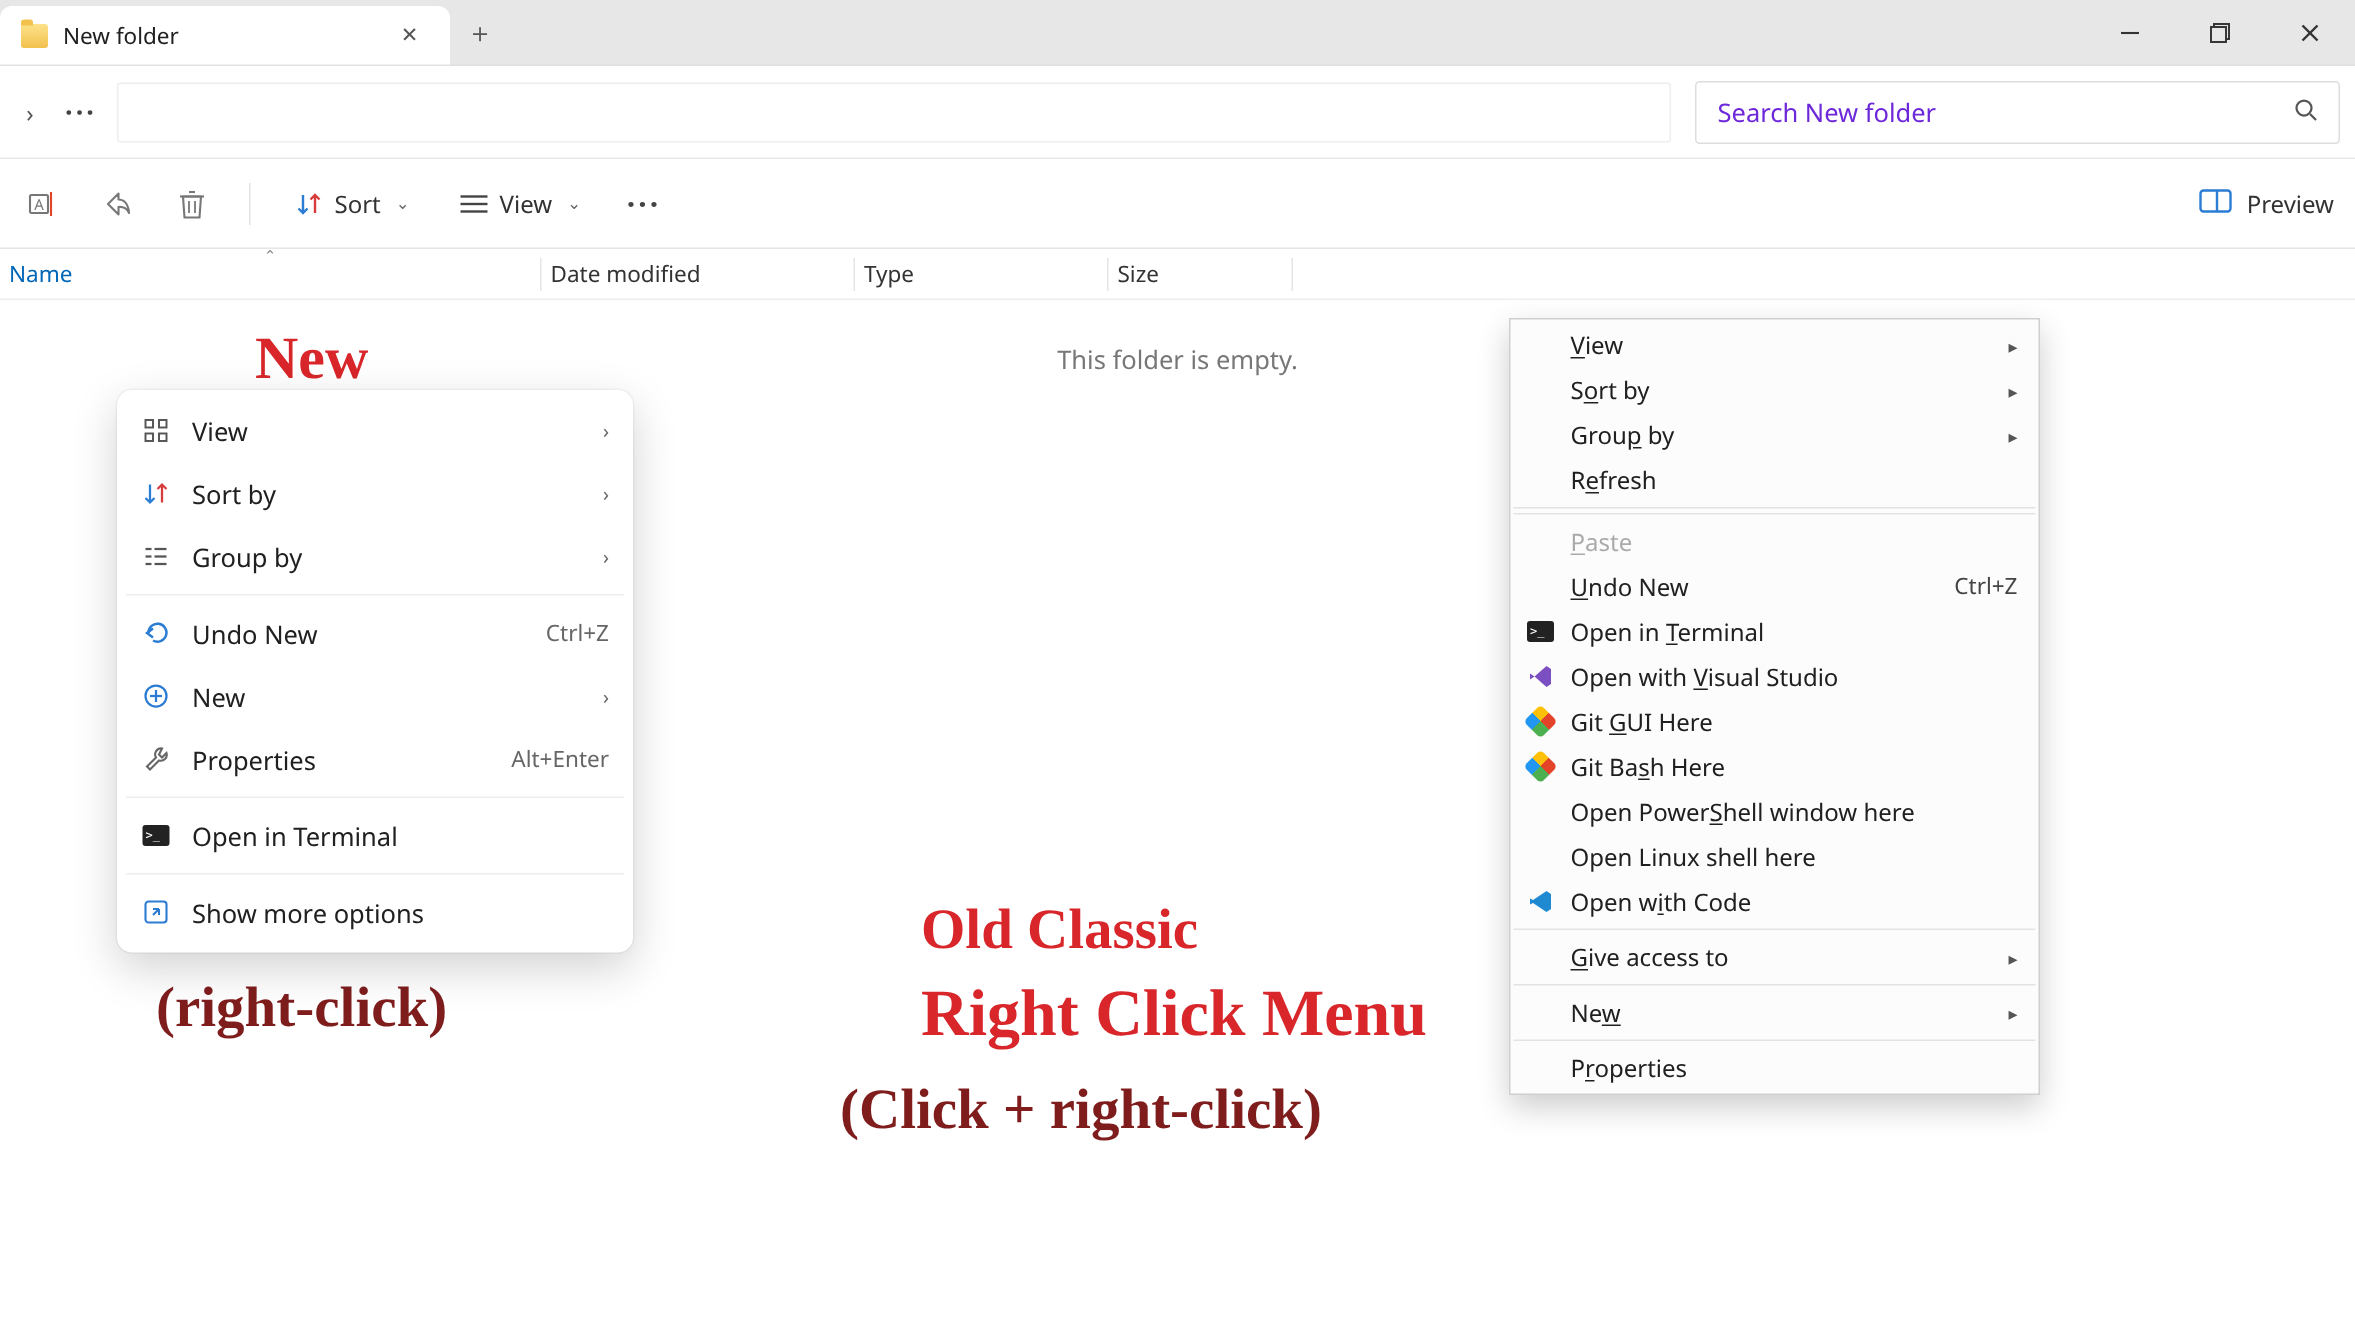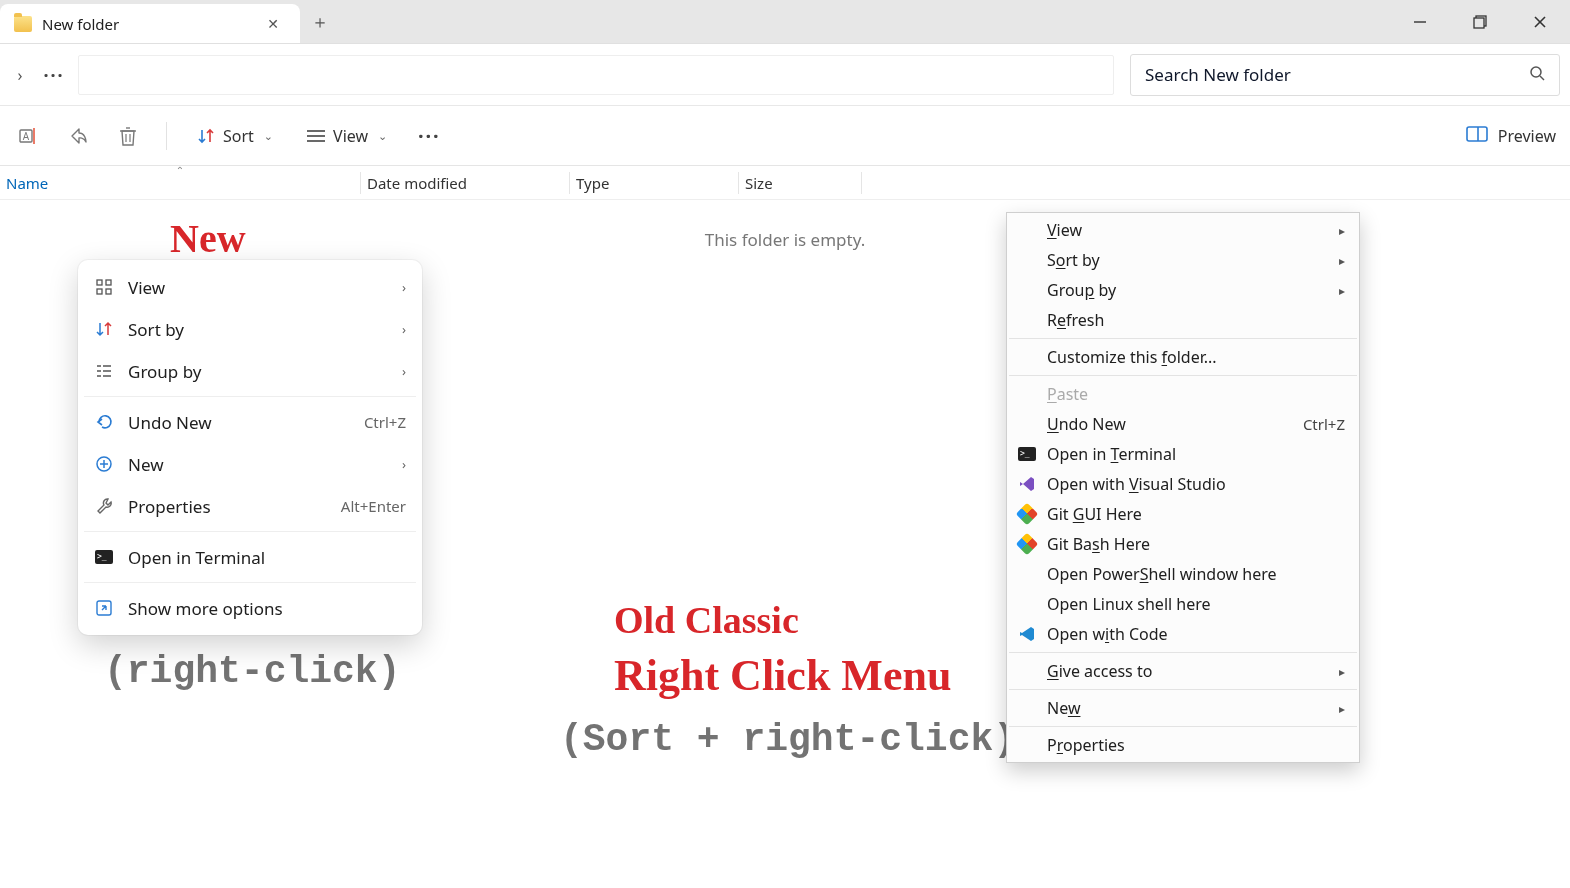--- a/index.html
+++ b/index.html
@@ -14,21 +14,21 @@
   .tab-close { width: 18px; text-align: center; color: #555; font-size: 14px; cursor: pointer; }
   .tab-add { width: 40px; display: flex; align-items: center; justify-content: center; color: #555; font-size: 18px; cursor: pointer; }
   .win-controls { margin-left: auto; display: flex; }
   .win-btn { width: 60px; display: flex; align-items: center; justify-content: center; font-size: 14px; color: #444; cursor: pointer; }
 
   
   .addr-row { height: 62px; display: flex; align-items: center; padding: 0 10px; gap: 10px; border-bottom: 1px solid #e8e8e8; }
   .nav-chev { width: 20px; height: 20px; display:flex; align-items:center; justify-content:center; color:#555; cursor:pointer; font-size:16px; }
   .more-dots { width: 28px; height: 28px; display:flex; align-items:center; justify-content:center; color:#444; cursor:pointer; font-size:18px; letter-spacing:2px; font-weight:bold; }
   .addr-box { flex: 1; height: 40px; border: 1px solid #eee; border-radius: 2px; margin-right: 6px; }
-  .search-box { width: 430px; height: 42px; border: 1px solid #ddd; border-radius: 3px; display:flex; align-items:center; padding: 0 14px; color:#0f172a; font-size:17px; }
+  .search-box { width: 430px; height: 42px; border: 1px solid #ddd; border-radius: 3px; display:flex; align-items:center; padding: 0 14px; color:#6d28d9; font-size:17px; }
   .search-box .sp { flex:1; }
   .search-ico { font-size:16px; color:#555; }
 
   
   .toolbar { height: 60px; display:flex; align-items:center; padding: 0 14px; gap: 22px; border-bottom: 1px solid #e5e5e5; }
   .tb-ico { width: 28px; height: 28px; display:flex; align-items:center; justify-content:center; color:#666; cursor:pointer; }
   .tb-sep { width: 1px; height: 28px; background: #e2e2e2; margin: 0 2px; }
   .tb-btn { display:flex; align-items:center; gap:8px; color:#333; font-size:16px; cursor:pointer; padding: 4px 6px; }
   .tb-btn .chev { font-size:11px; color:#666; margin-left:2px; }
   .tb-right { margin-left:auto; display:flex; align-items:center; gap:10px; color:#333; font-size:16px; cursor:pointer; }
@@ -41,21 +41,21 @@
   .col-sep { width:1px; height:22px; background:#e5e5e5; }
   .col-caret { position:absolute; top:-3px; left:50%; transform:translateX(-50%); font-size:10px; color:#888; }
 
   
   .content { position:relative; height: calc(888px - 44px - 62px - 60px - 34px); }
   .empty-label { position:absolute; left:50%; transform:translateX(-50%); top:28px; color:#777; font-size:17px; }
 
   
   .anno { position:absolute; font-family: "Comic Sans MS","Segoe Script",cursive; font-weight:600; }
   .anno.red { color:#d8262a; }
-  .anno.gray { color:#737373;font-family:Liberation Mono, monospace; }
+  .anno.gray { color:#7f1d1d; }
 
   
   .menu-new { position:absolute; left:78px; top:260px; width: 344px; background:#fff; border-radius:10px; box-shadow: 0 10px 30px rgba(0,0,0,.18), 0 0 0 1px rgba(0,0,0,.04); padding: 6px 0; font-size:17px; }
   .menu-new .mi { display:flex; align-items:center; height:42px; padding: 0 16px; cursor:pointer; gap:14px; }
   .menu-new .mi .ic { width:20px; height:20px; display:flex; align-items:center; justify-content:center; color:#444; }
   .menu-new .mi .lbl { flex:1; }
   .menu-new .mi .sc { color:#666; font-size:15px; }
   .menu-new .mi .sub { color:#666; font-size:13px; }
   .menu-new .divider { height:1px; background:#eee; margin:4px 6px; }
   .mi .ic.blue { color:#2b7cd3; }
@@ -202,21 +202,21 @@
 </div>
 
 <div class="content">
   <div class="empty-label">This folder is empty.</div>
 </div>
 
 <div class="anno red" style="left:170px; top:215px; font-size:40px;">New</div>
 <div class="anno gray" style="left:104px; top:650px; font-size:38px;">(right-click)</div>
 <div class="anno red" style="left:614px; top:598px; font-size:38px;">Old Classic</div>
 <div class="anno red" style="left:614px; top:650px; font-size:44px;">Right Click Menu</div>
-<div class="anno gray" style="left:560px; top:718px; font-size:38px;">(Sort + right-click)</div>
+<div class="anno gray" style="left:560px; top:718px; font-size:38px;">(Click + right-click)</div>
 
 <div class="menu-new">
   <div class="mi">
     <span class="ic">
         <svg width="16" height="16">
           <rect x="1" y="1" width="5" height="5" fill="none" stroke="#555" stroke-width="1.3"></rect>
           <rect x="10" y="1" width="5" height="5" fill="none" stroke="#555" stroke-width="1.3"></rect>
           <rect x="1" y="10" width="5" height="5" fill="none" stroke="#555" stroke-width="1.3"></rect>
           <rect x="10" y="10" width="5" height="5" fill="none" stroke="#555" stroke-width="1.3"></rect>
         </svg>
@@ -312,24 +312,20 @@
   <div class="ci">
       <span class="icol"></span>
       <span class="lbl">Grou<span class="u">p</span> by</span>
       <span class="sub">▸</span>
     </div>
   <div class="ci">
       <span class="icol"></span>
       <span class="lbl">R<span class="u">e</span>fresh</span>
     </div>
   <div class="divider"></div>
-  <div class="ci">
-      <span class="icol"></span>
-      <span class="lbl">Customize this <span class="u">f</span>older...</span>
-    </div>
   <div class="divider"></div>
   <div class="ci disabled">
       <span class="icol"></span>
       <span class="lbl"><span class="u">P</span>aste</span>
     </div>
   <div class="ci">
       <span class="icol"></span>
       <span class="lbl"><span class="u">U</span>ndo New</span>
       <span class="sc">Ctrl+Z</span>
     </div>

